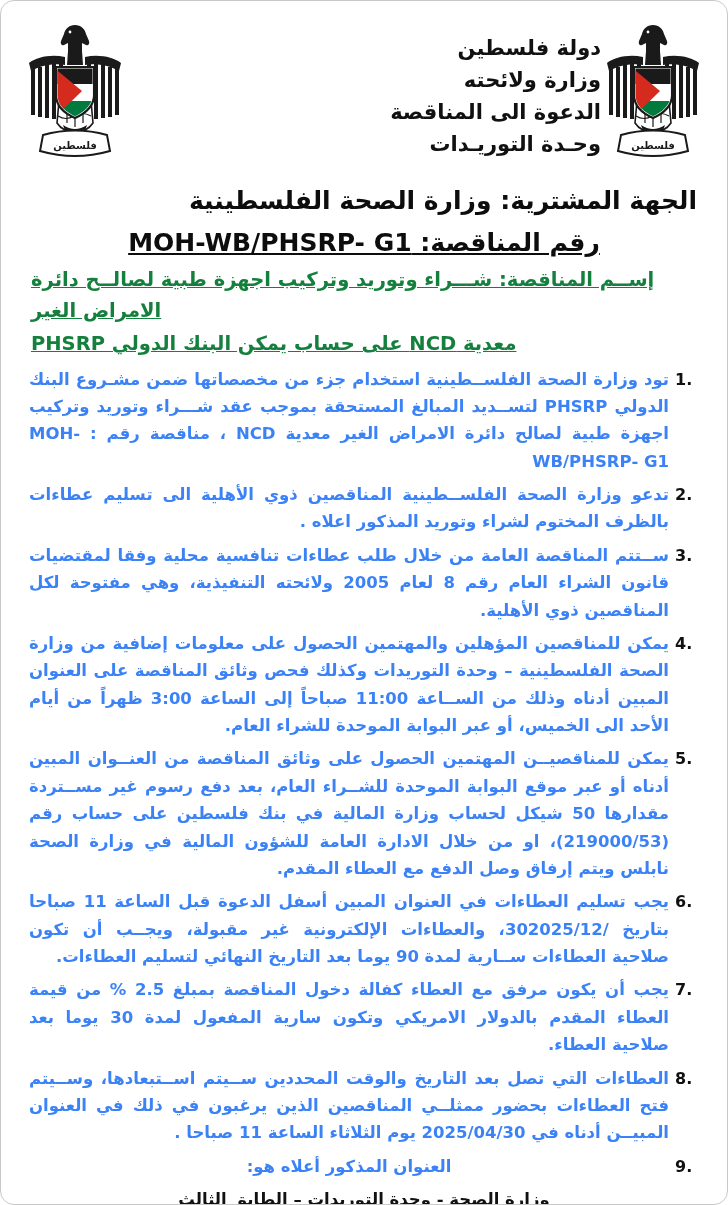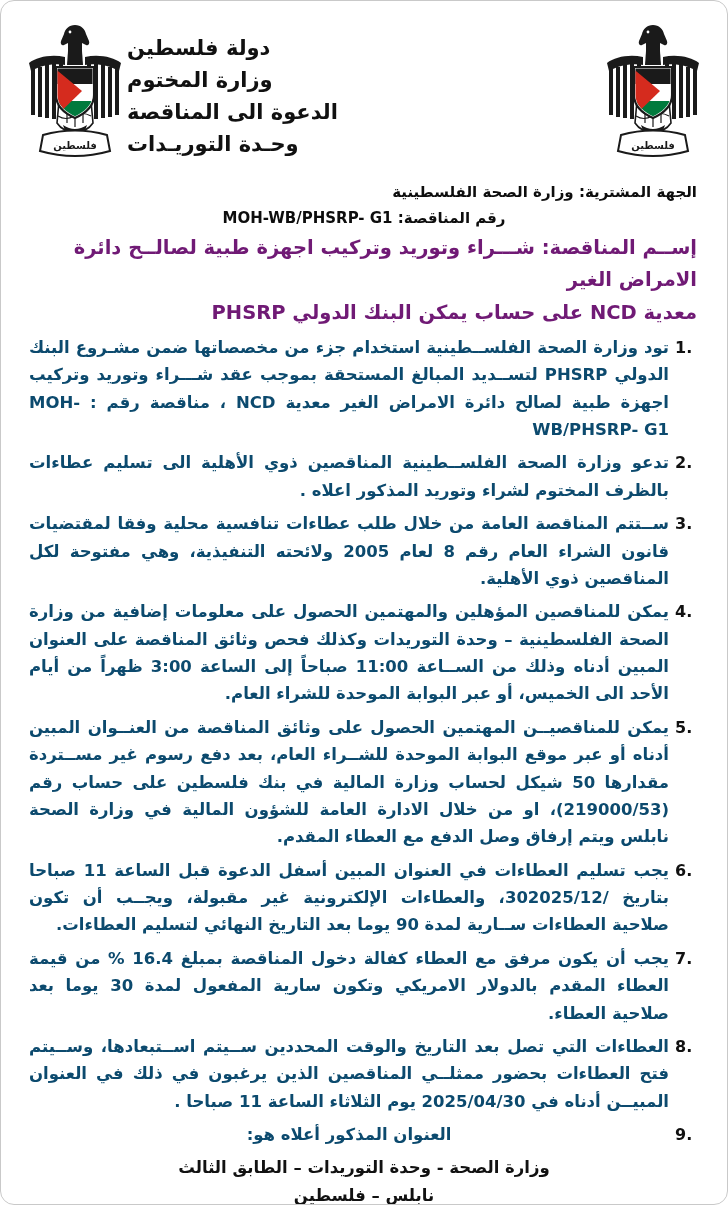--- a/index.html
+++ b/index.html
@@ -35,55 +35,57 @@
   .emblem {
     width: 104px;
     height: 152px;
     flex: 0 0 104px;
     position: relative;
   }
   .emblem svg { display: block; width: 100%; height: 100%; }
 
   .header-titles {
     flex: 1 1 auto;
-    text-align: left;
+    text-align: right;
     padding-top: 14px;
     direction: rtl;
   }
   .header-titles div {
     font-size: 21px;
     font-weight: 700;
     color: #111111;
     line-height: 1.52;
     letter-spacing: 0px;
   }
 
   
   .intro {
     direction: rtl;
     text-align: right;
     padding: 2px 8px 0 8px;
   }
   .intro-line {
-    font-size: 15px;
+    font-size: 25px;
     font-weight: 700;
     color: #0d0d0d;
     line-height: 1.58;
     margin-bottom: 2px;
   }
   .intro-num {
     text-align: center;
+    text-decoration: underline;
   }
   .tender-name {
     font-size: 19.5px;
     font-weight: 700;
-    color: #701a75;
+    color: #15803d;
     line-height: 1.6;
-    text-align: right;
+    text-align: left;
     margin-top: 2px;
+    text-decoration: underline;
   }
 
   
   .clauses {
     direction: rtl;
     margin-top: 6px;
     padding: 0 6px 0 6px;
   }
   .clause {
     display: flex;
@@ -99,21 +101,21 @@
     line-height: 1.62;
     padding-top: 1px;
     padding-left: 6px;
     box-sizing: border-box;
     direction: ltr;
   }
   .clause-body {
     flex: 1 1 auto;
     font-size: 16.5px;
     font-weight: 700;
-    color: #0c4a6e;
+    color: #3b82f6;
     line-height: 1.66;
     text-align: justify;
     text-align-last: right;
   }
 
   
   .addr-line {
     text-align: center;
     font-size: 16.5px;
     font-weight: 700;
@@ -178,21 +180,21 @@
           <path d="M40 106 q12 8 24 0 l-2 6 q-10 6 -20 0 Z" fill="#1a1a1a"></path>
 
           <path d="M20 116 q32 -9 64 0 l3 16 q-35 10 -70 0 Z" fill="#ffffff" stroke="#1a1a1a" stroke-width="2"></path>
           <text x="52" y="130" font-size="10" font-family="DejaVu Sans, sans-serif" font-weight="700" fill="#1a1a1a" text-anchor="middle">فلسطين</text>
         </g>
       </svg>
     </div>
 
     <div class="header-titles">
       <div>دولة فلسطين</div>
-      <div>وزارة المختوم</div>
+      <div>وزارة ولائحته</div>
       <div>الدعوة الى المناقصة</div>
       <div>وحـدة التوريـدات</div>
     </div>
 
     <div class="emblem">
       <svg viewBox="0 0 104 152" xmlns="http://www.w3.org/2000/svg">
         <g>
           <path d="M52 6 C46 6 42 10 41 15 L38 22 C37 25 39 27 41 26 L45 24 L45 34 L59 34 L59 24 L63 26 C65 27 67 25 66 22 L63 15 C62 10 58 6 52 6 Z" fill="#1a1a1a"></path>
           <circle cx="47" cy="13" r="1.4" fill="#ffffff"></circle>
           <path d="M45 32 L59 32 L60 46 L44 46 Z" fill="#1a1a1a"></path>
@@ -272,21 +274,21 @@
       <div class="clause-body">يمكن للمناقصيــن المهتمين الحصول على وثائق المناقصة من العنــوان المبين أدناه أو عبر موقع البوابة الموحدة للشــراء العام، بعد دفع رسوم غير مســتردة مقدارها 50 شيكل لحساب وزارة المالية في بنك فلسطين على حساب رقم (219000/53)، او من خلال الادارة العامة للشؤون المالية في وزارة الصحة نابلس ويتم إرفاق وصل الدفع مع العطاء المقدم.</div>
     </div>
 
     <div class="clause">
       <div class="clause-num">6.</div>
       <div class="clause-body">يجب تسليم العطاءات في العنوان المبين أسفل الدعوة قبل الساعة 11 صباحا بتاريخ /302025/12، والعطاءات الإلكترونية غير مقبولة، ويجــب أن تكون صلاحية العطاءات ســارية لمدة 90 يوما بعد التاريخ النهائي لتسليم العطاءات.</div>
     </div>
 
     <div class="clause">
       <div class="clause-num">7.</div>
-      <div class="clause-body">يجب أن يكون مرفق مع العطاء كفالة دخول المناقصة بمبلغ 16.4 % من قيمة العطاء المقدم بالدولار الامريكي وتكون سارية المفعول لمدة 30 يوما بعد صلاحية العطاء.</div>
+      <div class="clause-body">يجب أن يكون مرفق مع العطاء كفالة دخول المناقصة بمبلغ 2.5 % من قيمة العطاء المقدم بالدولار الامريكي وتكون سارية المفعول لمدة 30 يوما بعد صلاحية العطاء.</div>
     </div>
 
     <div class="clause">
       <div class="clause-num">8.</div>
       <div class="clause-body">العطاءات التي تصل بعد التاريخ والوقت المحددين ســيتم اســتبعادها، وســيتم فتح العطاءات بحضور ممثلــي المناقصين الذين يرغبون في ذلك في العنوان المبيــن أدناه في 2025/04/30 يوم الثلاثاء الساعة 11 صباحا .</div>
     </div>
 
     <div class="clause">
       <div class="clause-num">9.</div>
       <div class="clause-body" style="text-align:left;text-align-last:center;">العنوان المذكور أعلاه هو:</div>

